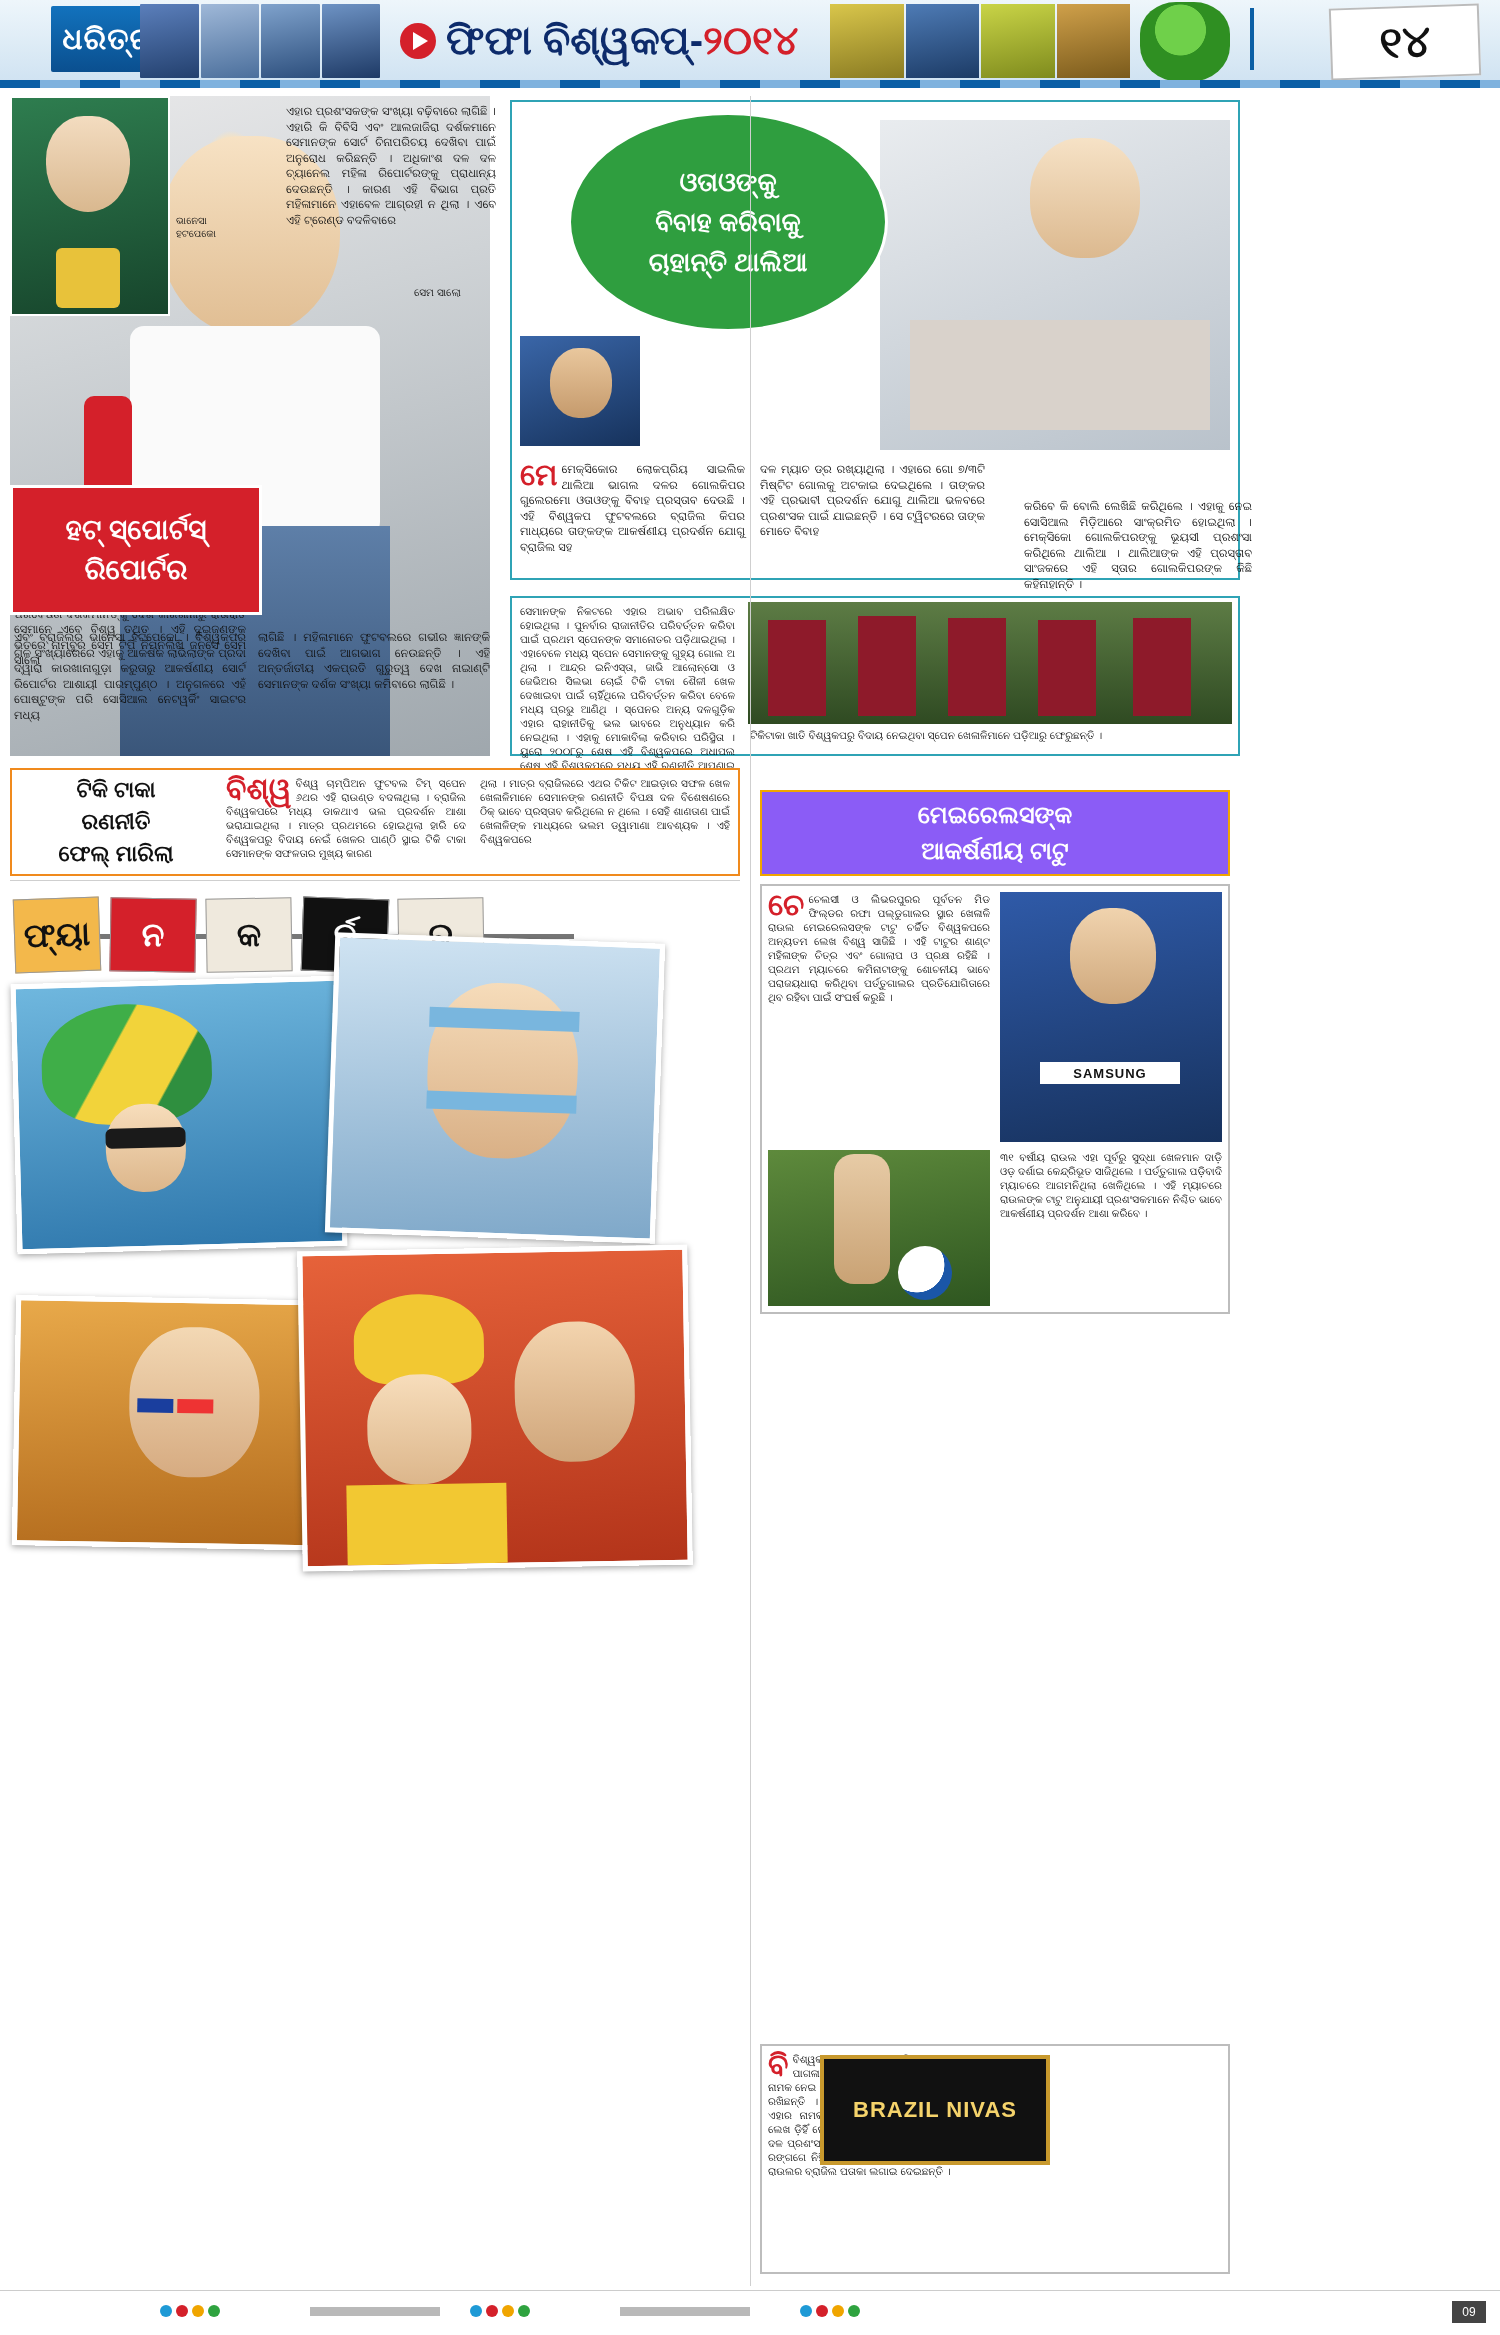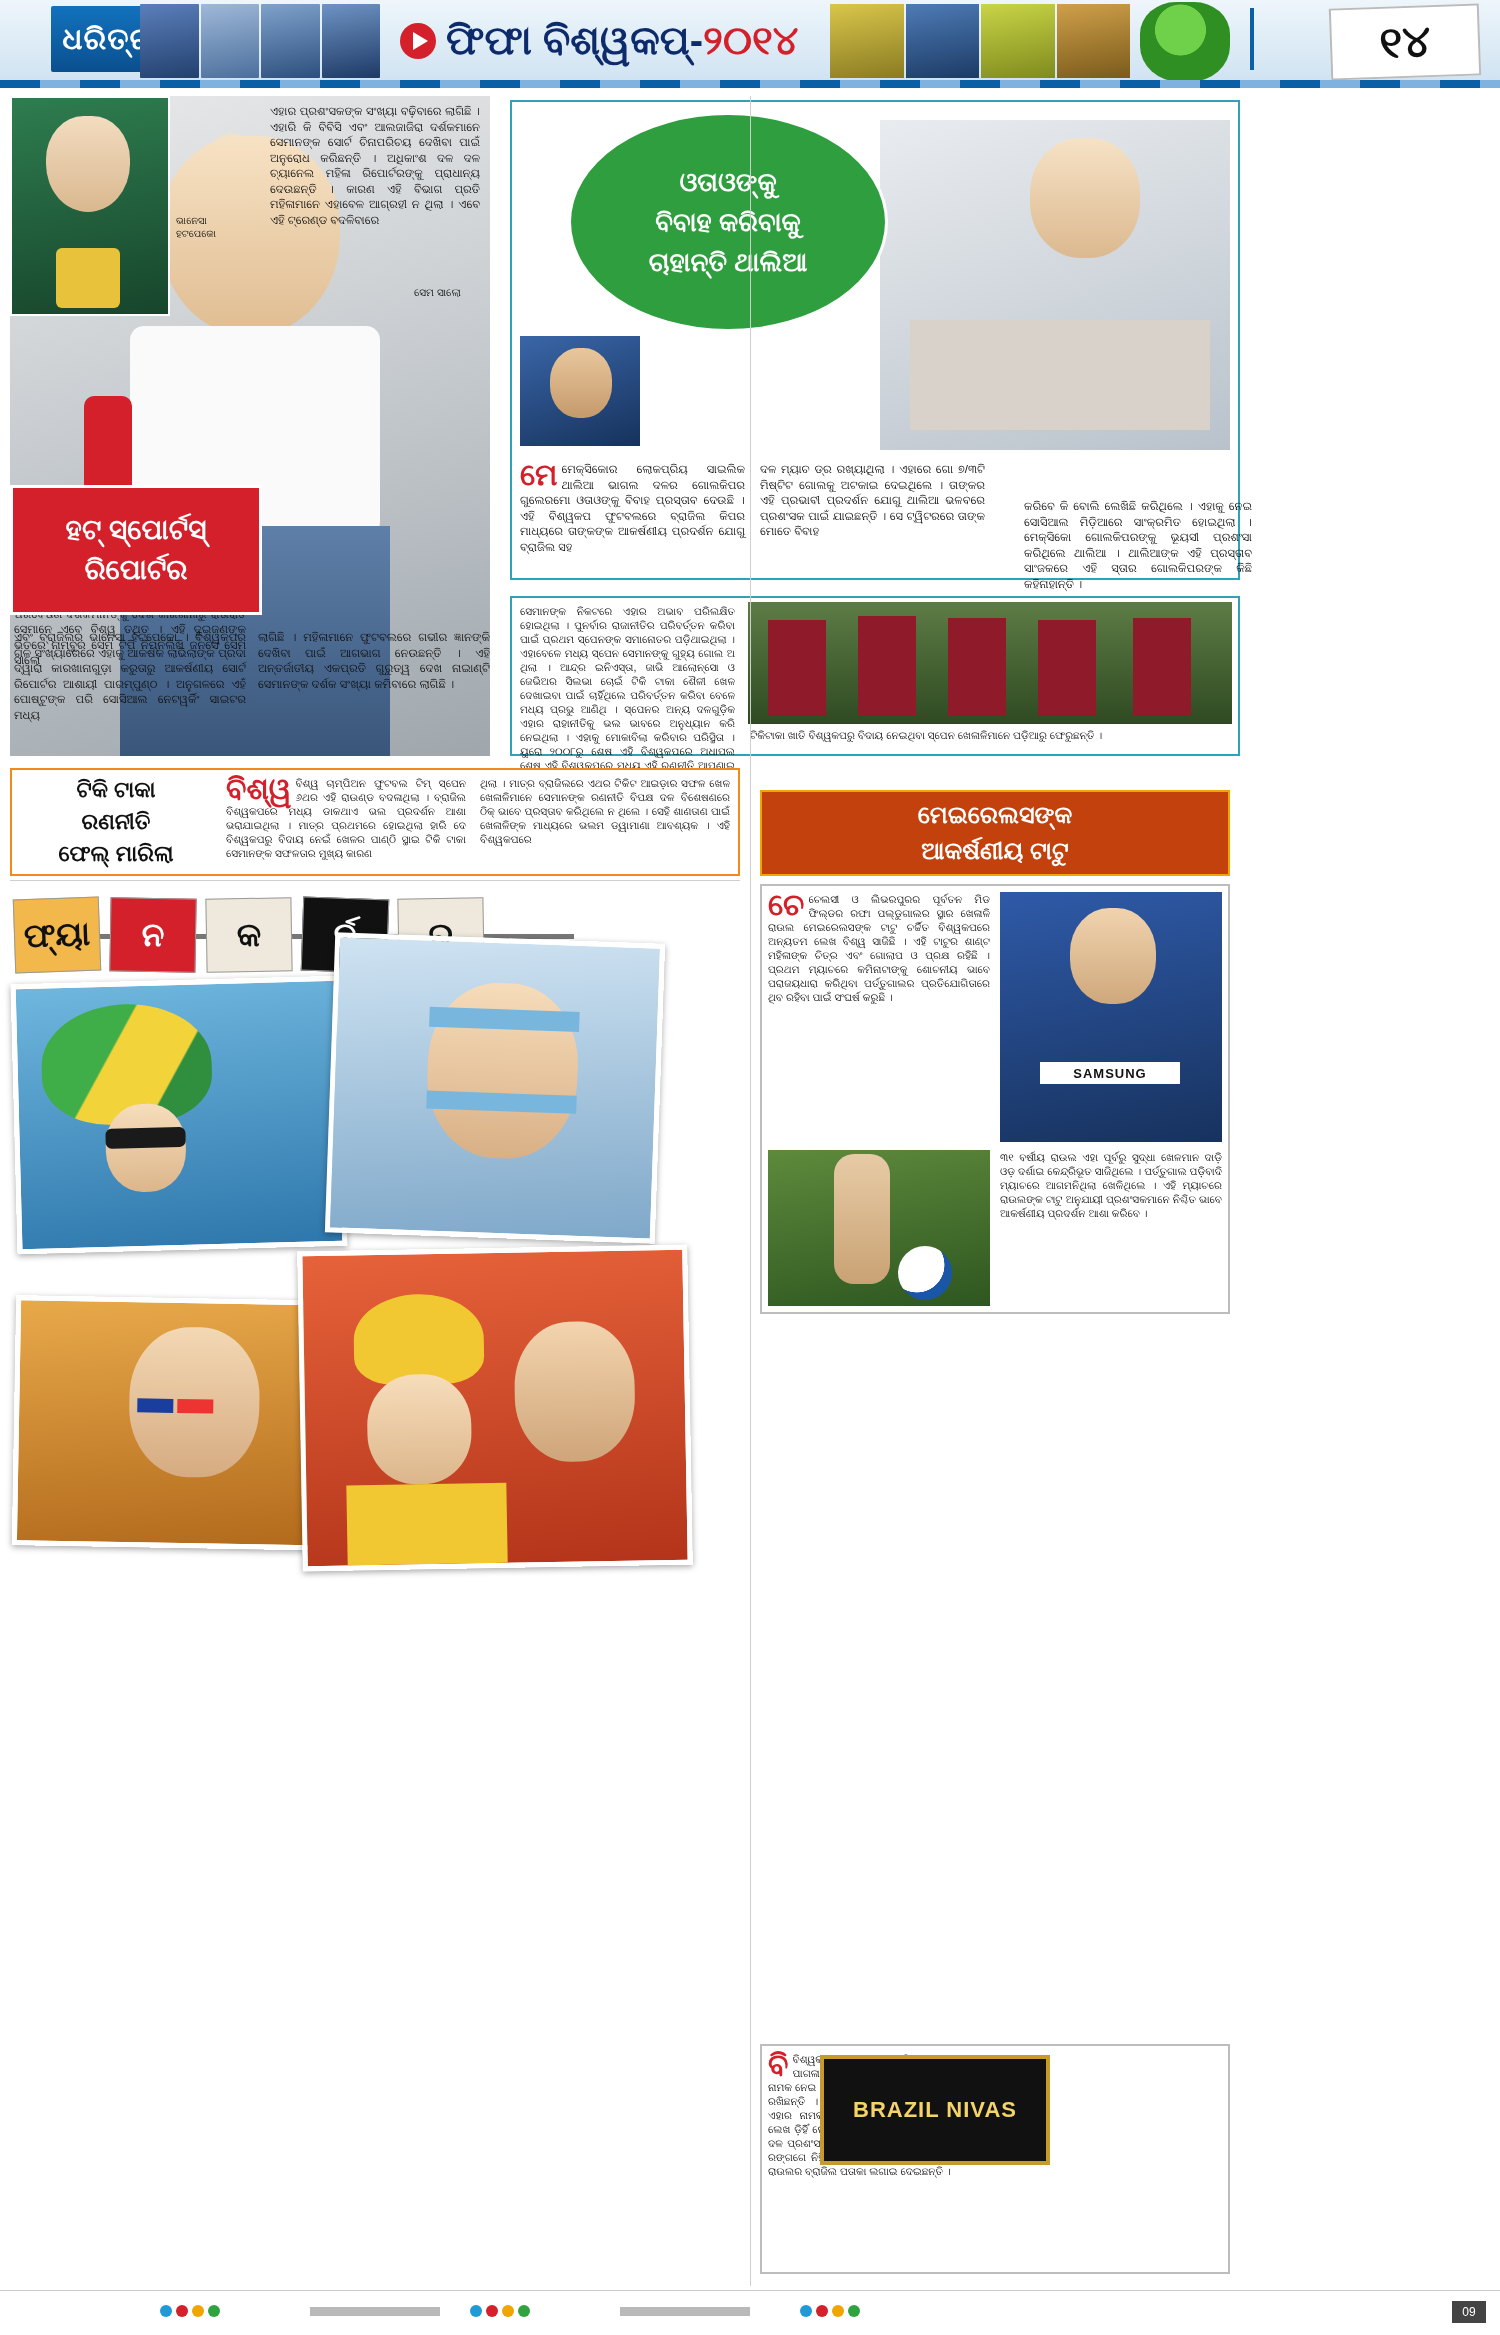--- a/index.html
+++ b/index.html
@@ -132,21 +132,21 @@
 
   .green-oval{
     position:absolute; left:568px; top:112px; width:320px; height:220px;
     background:#2f9e3f; border-radius:50%;
     display:flex; align-items:center; justify-content:center; text-align:center;
     color:#fff; font-size:26px; font-weight:bold; line-height:40px;
     border:3px solid #fff;
   }
   .black-band{
     position:absolute; left:760px; top:790px; width:470px; height:86px;
-    background:#c2410c; color:#fff; display:flex; flex-direction:column;
+    background:#8b5cf6; color:#fff; display:flex; flex-direction:column;
     align-items:center; justify-content:center; text-align:center;
     font-size:24px; font-weight:bold; line-height:36px; border:2px solid #f0a500;
   }
   .fan-band{
     position:absolute; left:14px; top:898px; width:560px; height:74px;
   }
   .fan-line{
     position:absolute; left:0; top:36px; width:560px; height:5px; background:#777;
   }
   .fan-tile{
@@ -240,21 +240,21 @@
     </div>
 
     <div class="hero-sub">
       <div class="hero-sub-face"></div>
       <div style="position:absolute;left:44px;top:150px;width:64px;height:60px;background:#e8c23a;border-radius:6px;"></div>
     </div>
     <div class="hero-sub-cap">ଭାନେସା ହଟପେକୋ</div>
     <div class="hero-right-cap">ସେମ ସାଲୋ</div>
   </div>
 
-  <div class="col-text" style="position:absolute;left:270px;top:104px;width:210px;height:300px;font-family:Liberation Serif, serif;">ଏହାର ପ୍ରଶଂସକଙ୍କ ସଂଖ୍ୟା ବଢ଼ିବାରେ ଲାଗିଛି । ଏହାରି କି ବିବିସି ଏବଂ ଆଲଜାଜିରା ଦର୍ଶକମାନେ ସେମାନଙ୍କ ସୋର୍ଟ ଚିନାପରିଚୟ ଦେଖିବା ପାଇଁ ଅନୁରୋଧ କରିଛନ୍ତି । ଅଧିକାଂଶ ଦଳ ଦଳ ଚ୍ୟାନେଲ ମହିଳା ରିପୋର୍ଟରଙ୍କୁ ପ୍ରାଧାନ୍ୟ ଦେଉଛନ୍ତି । କାରଣ ଏହି ବିଭାଗ ପ୍ରତି ମହିଳାମାନେ ଏହାବେଳ ଆଗ୍ରହୀ ନ ଥିଲା । ଏବେ ଏହି ଟ୍ରେଣ୍ଡ ବଦଳିବାରେ</div>
+  <div class="col-text" style="position:absolute;left:286px;top:104px;width:210px;height:300px;">ଏହାର ପ୍ରଶଂସକଙ୍କ ସଂଖ୍ୟା ବଢ଼ିବାରେ ଲାଗିଛି । ଏହାରି କି ବିବିସି ଏବଂ ଆଲଜାଜିରା ଦର୍ଶକମାନେ ସେମାନଙ୍କ ସୋର୍ଟ ଚିନାପରିଚୟ ଦେଖିବା ପାଇଁ ଅନୁରୋଧ କରିଛନ୍ତି । ଅଧିକାଂଶ ଦଳ ଦଳ ଚ୍ୟାନେଲ ମହିଳା ରିପୋର୍ଟରଙ୍କୁ ପ୍ରାଧାନ୍ୟ ଦେଉଛନ୍ତି । କାରଣ ଏହି ବିଭାଗ ପ୍ରତି ମହିଳାମାନେ ଏହାବେଳ ଆଗ୍ରହୀ ନ ଥିଲା । ଏବେ ଏହି ଟ୍ରେଣ୍ଡ ବଦଳିବାରେ</div>
   <div class="col-text" style="position:absolute;left:14px;top:560px;width:232px;">
     <span class="drop">ବ୍ରା</span><span>ବ୍ରାଜିଲ ବିଶ୍ୱକପ ଫୁଟବଲରେ ୬୫୦ ମହିଳା କ୍ରୀଡ଼ା ରିପୋର୍ଟର ଏହାକୁ ଦର୍ଶାଇଛି । ସେମାନଙ୍କ ସ୍ଥାନୀୟ କ୍ଲବ ଏବଂ ଆନ୍ତର୍ଜାତୀୟ ପରିବେଷଣ ଦର୍ଶକମାନଙ୍କୁ ଦେଖ କାରଖାନାରୁ ରାତାରାତି ସେମାନେ ଏବେ ବିଶ୍ୱ ତଥିତ । ଏହି ଦୁଇଜଣଙ୍କ ଭିତରେ ନାମ୍ବୁର ସେମ ଟିପି ନିମ୍ନଲିଖି ଜନସେ ସେମ ସାଲୋ</span>
   </div>
 
   <div class="redband">
     <div>ହଟ୍ ସ୍ପୋର୍ଟସ୍</div>
     <div>ରିପୋର୍ଟର</div>
   </div>
 
   <div class="col-text" style="position:absolute;left:14px;top:630px;width:232px;height:130px;">ଏବଂ ବ୍ରାଜିଲର ଭାନେସା ହଟପେକୋ । ବିଶ୍ୱକପର ଗଳ ସଂଖ୍ୟାରେରେ ଏହାକୁ ଆକର୍ଷକ ଲାଭିଲାଙ୍କ ପ୍ରଦା ଦ୍ୱାରା କାରଖାନାଗୁଡ଼ା କରୁତାରୁ ଆକର୍ଷଣୀୟ ସୋର୍ଟ ରିପୋର୍ଟର ଆଶାୟୀ ପାରମ୍ପୁଣ୍ଠ । ଅନୁଗଳରେ ଏହଁ ପୋଷ୍ଟୁଙ୍କ ପରି ସୋସିଆଲ ନେଟୱର୍କିଂ ସାଇଟର ମଧ୍ୟ</div>

